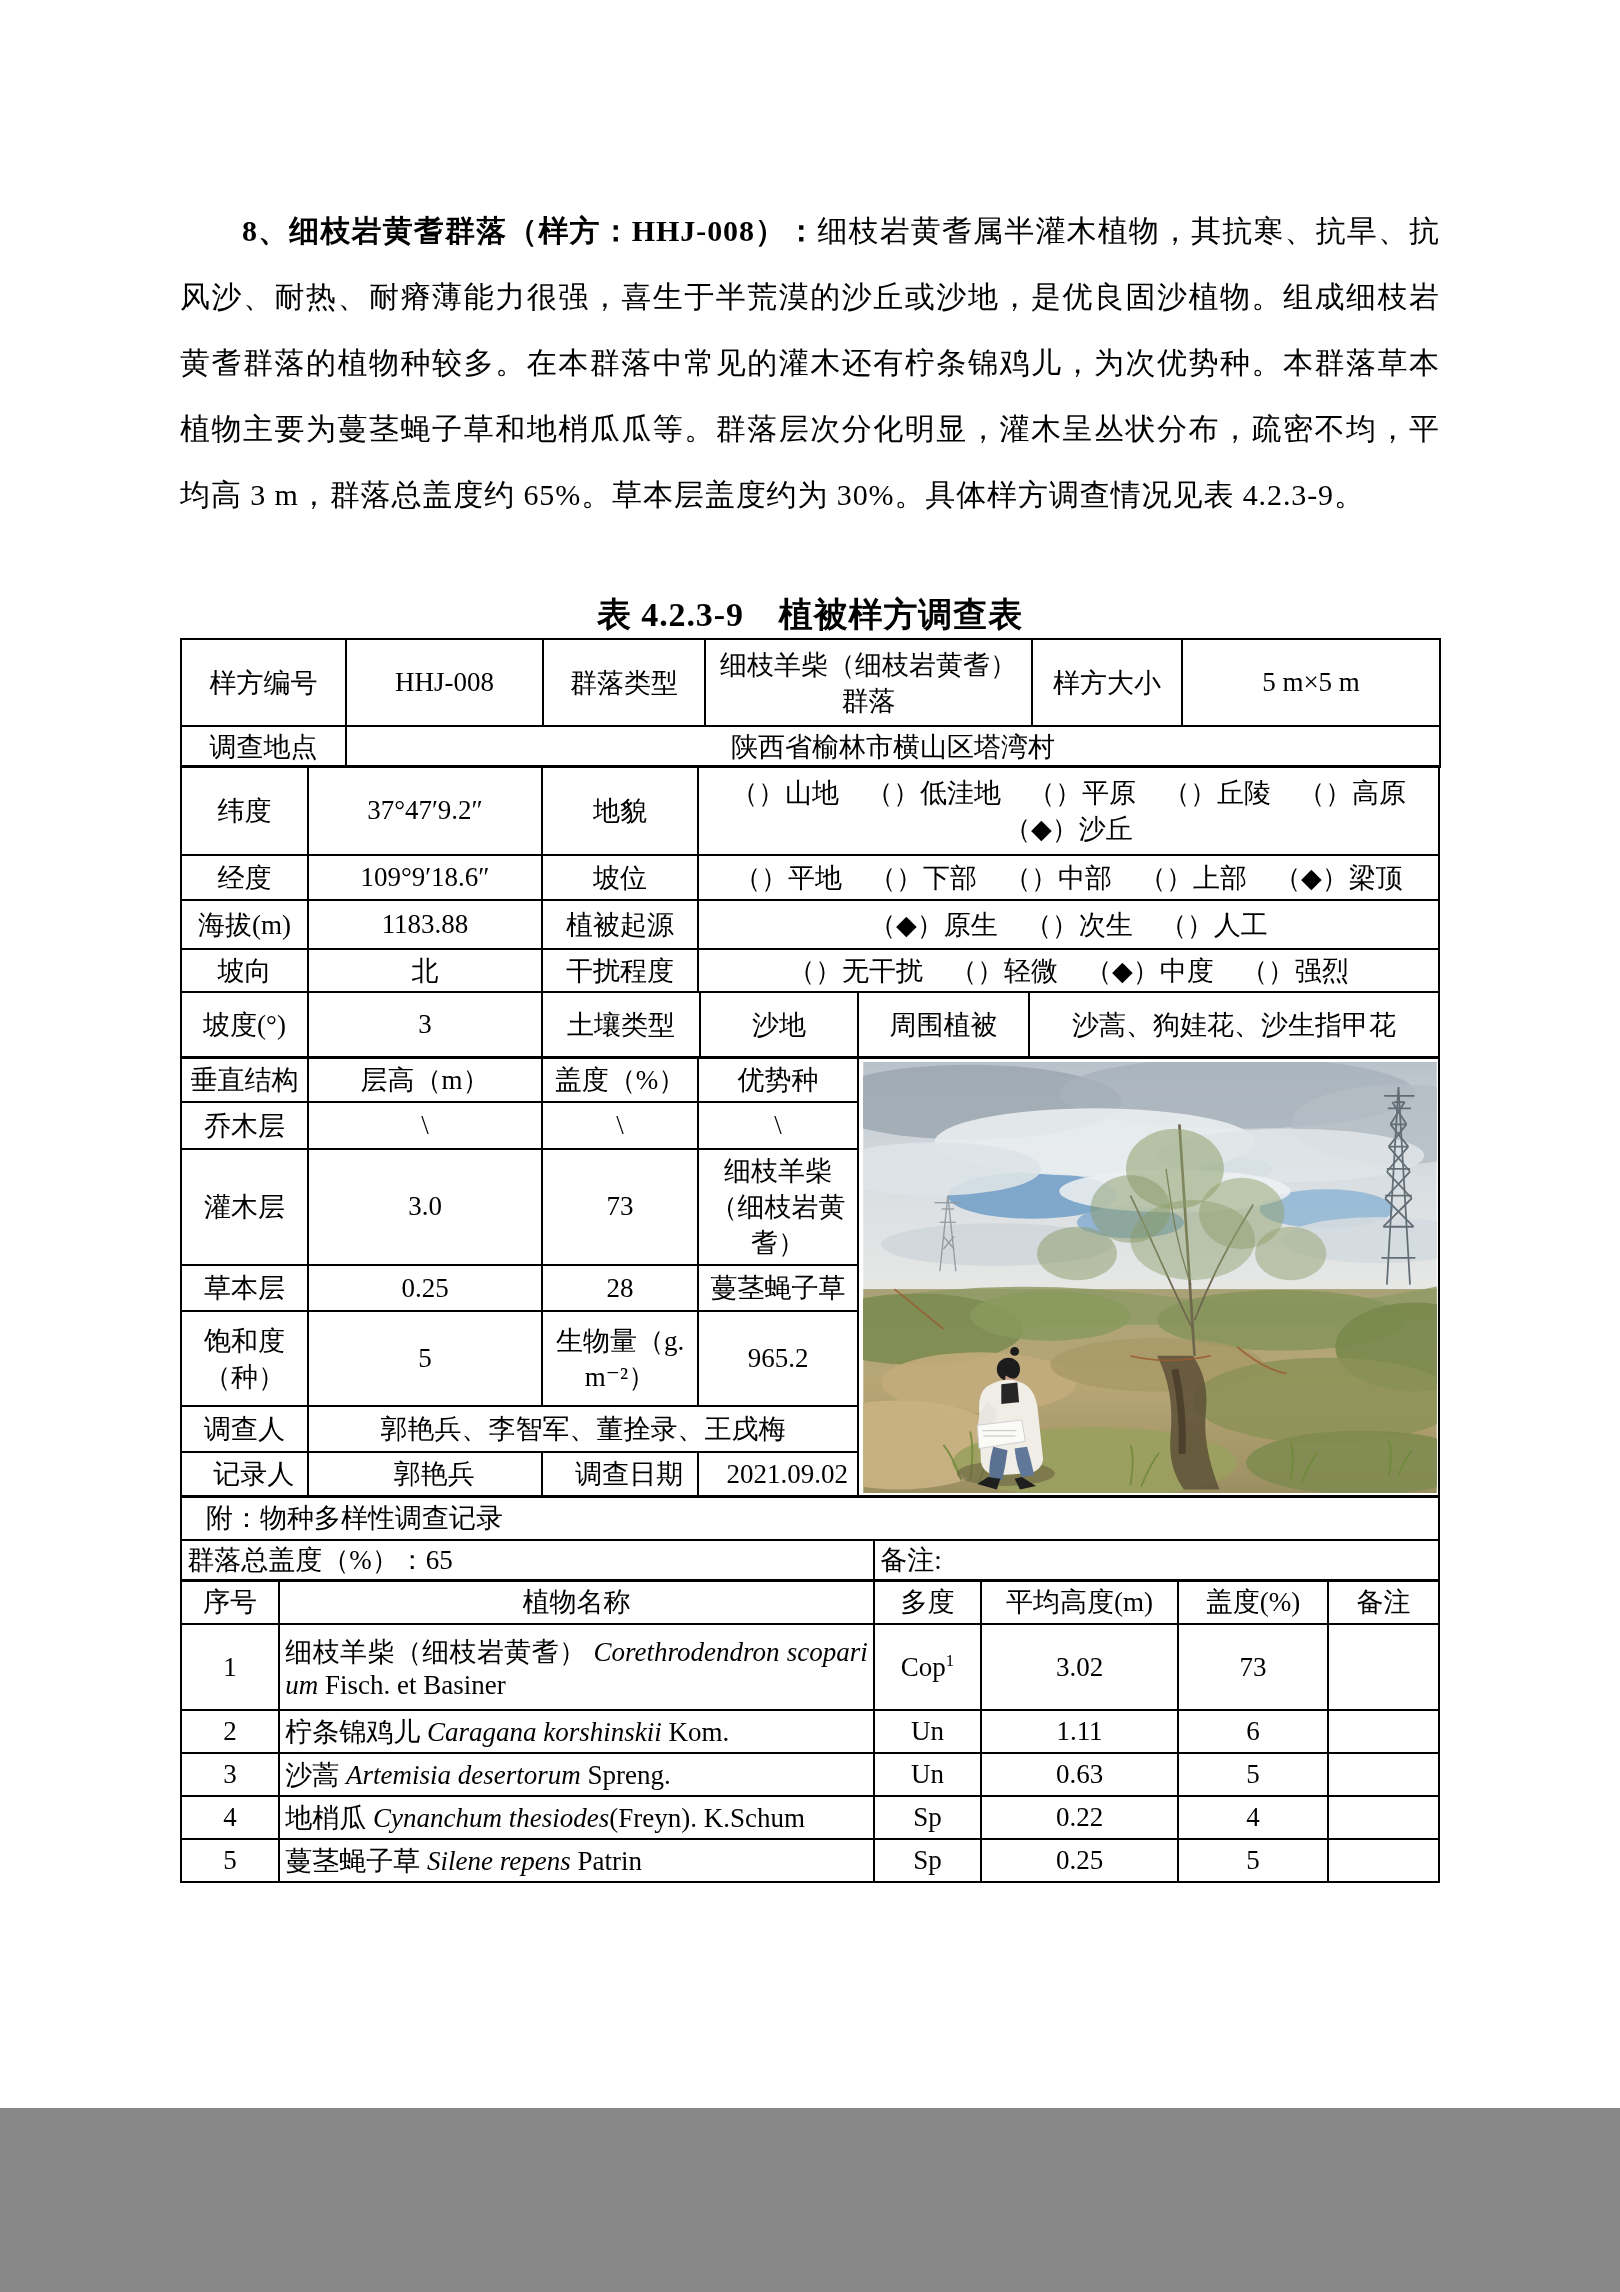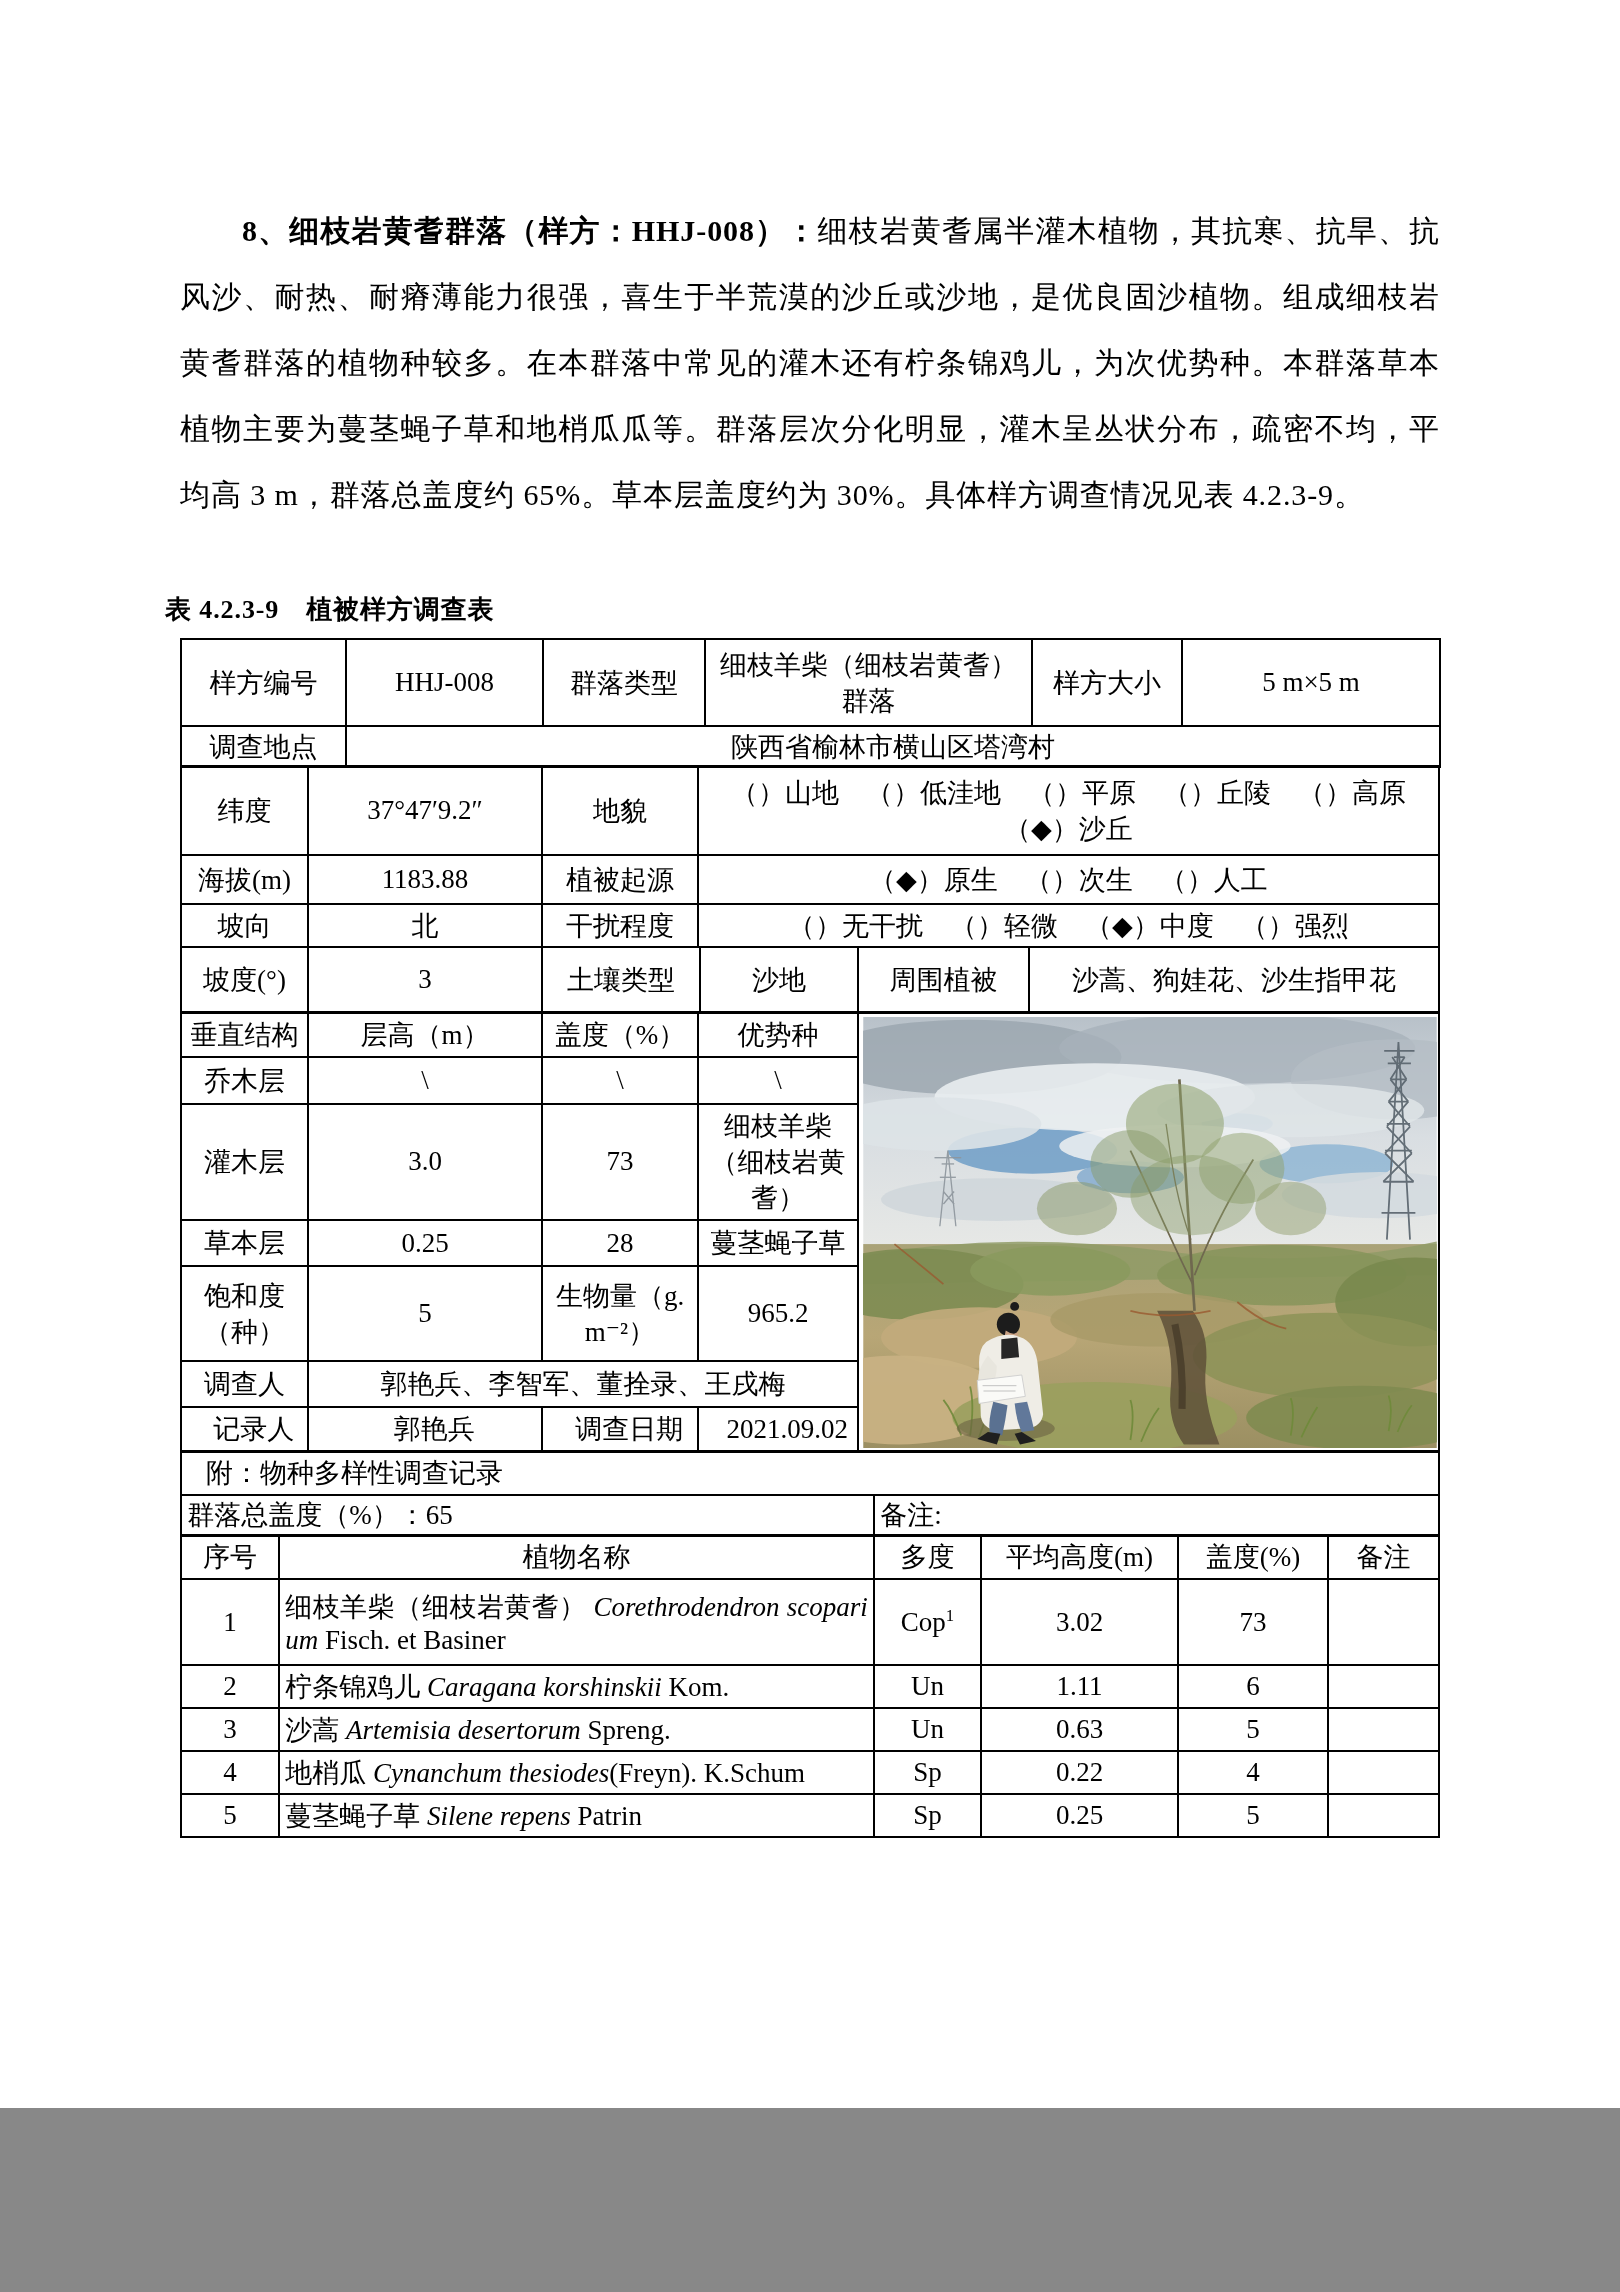--- a/index.html
+++ b/index.html
@@ -1,22 +1,22 @@
 <!DOCTYPE html>
 <html style="font-size:14.3px"><head>
 <meta charset="utf-8">
 <style>
   html,body{margin:0;padding:0;background:#888;}
   .page{position:relative;width:1621px;height:2108px;background:#ffffff;
         font-family:"Liberation Serif","DejaVu Serif",serif;color:#000;overflow:hidden;}
   .para{position:absolute;left:180px;top:198px;width:1260px;font-size:30px;
         line-height:66px;text-align:justify;text-indent:62px;letter-spacing:0.9px;}
   .para b{font-weight:bold;}
-  .tbl-title{position:absolute;left:165px;top:592px;width:1260px;text-align:left;
-        font-size:26px;font-weight:bold;letter-spacing:0.9px;}
+  .tbl-title{position:absolute;left:180px;top:592px;width:1260px;text-align:center;
+        font-size:34px;font-weight:bold;letter-spacing:0.9px;}
   .tables{position:absolute;left:180px;top:638px;width:1260px;}
   table{border-collapse:collapse;table-layout:fixed;width:1258px;}
   table+table{margin-top:-2.7px;}
   td{border:2.7px solid #000;text-align:center;vertical-align:middle;
      font-size:27px;padding:0 5.3px;overflow:hidden;word-break:break-all;}
   td.left{text-align:left;}
   td.jus{text-align:justify;}
   td.photo-cell{padding:3.6px;vertical-align:top;}
   .lat{font-family:"Liberation Serif","DejaVu Serif",serif;margin-top:20px;}
   i{font-style:italic;}
@@ -74,20 +74,26 @@
           <col style="width:234px">
           <col style="width:156px">
                 <col style="width:741px">
         </colgroup>
       <tbody>
           <tr class="hC">
         <td>纬度</td>
         <td>37°47′9.2″</td>
         <td>地貌</td>
         <td>（）山地　（）低洼地　（）平原　（）丘陵　（）高原　（◆）沙丘</td>
+      </tr>
+      <tr class="hD">
+        <td>经度</td>
+        <td>109°9′18.6″</td>
+        <td>坡位</td>
+        <td>（）平地　（）下部　（）中部　（）上部　（◆）梁顶</td>
       </tr>
       <tr class="hE">
         <td>海拔(m)</td>
         <td>1183.88</td>
         <td>植被起源</td>
         <td>（◆）原生　（）次生　（）人工</td>
       </tr>
       <tr class="hF">
         <td>坡向</td>
         <td>北</td>

